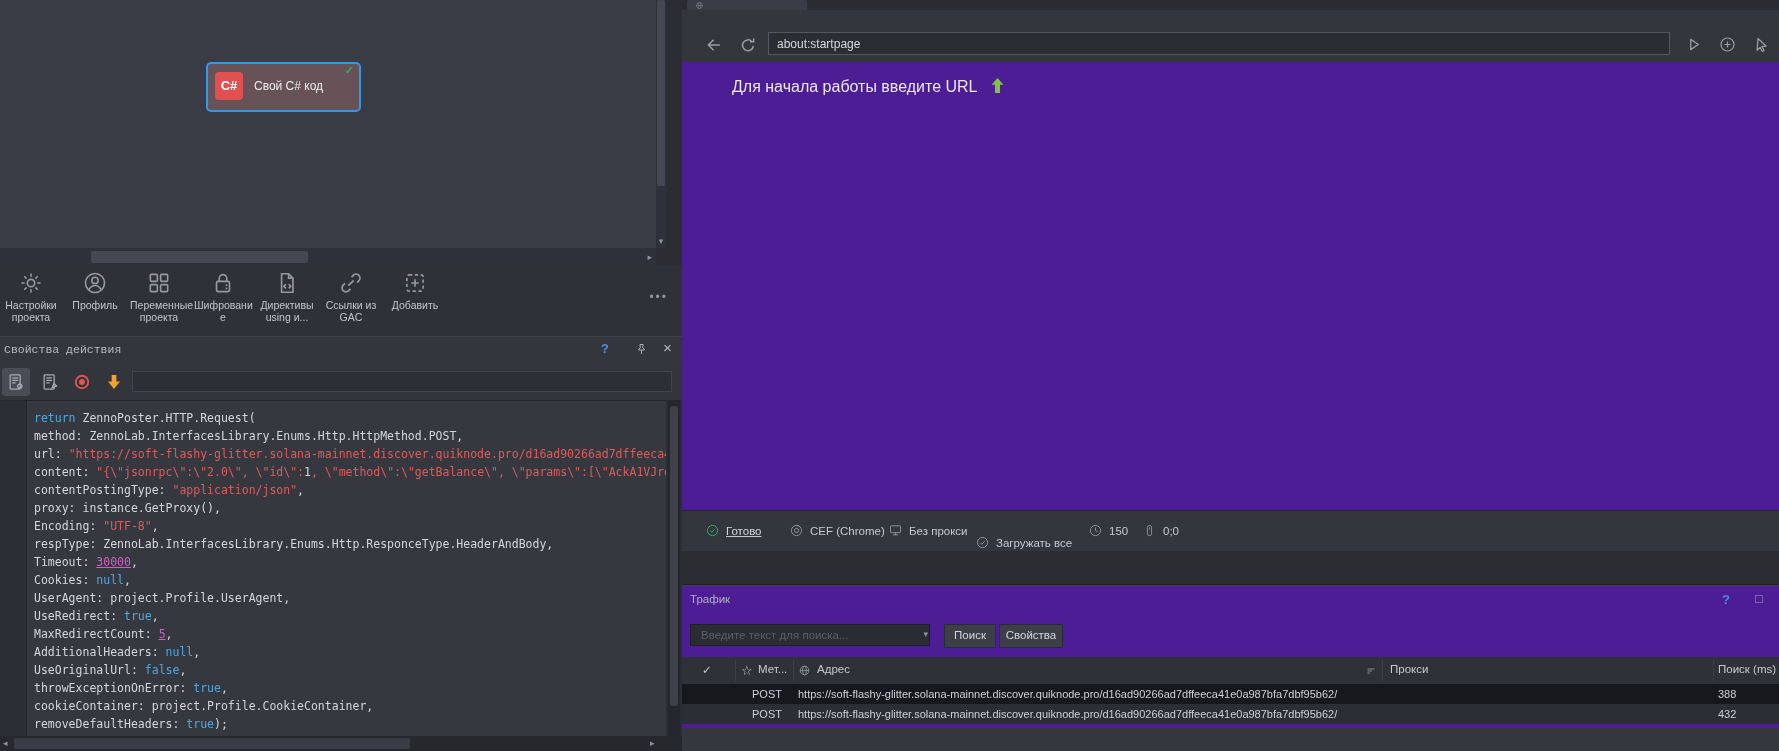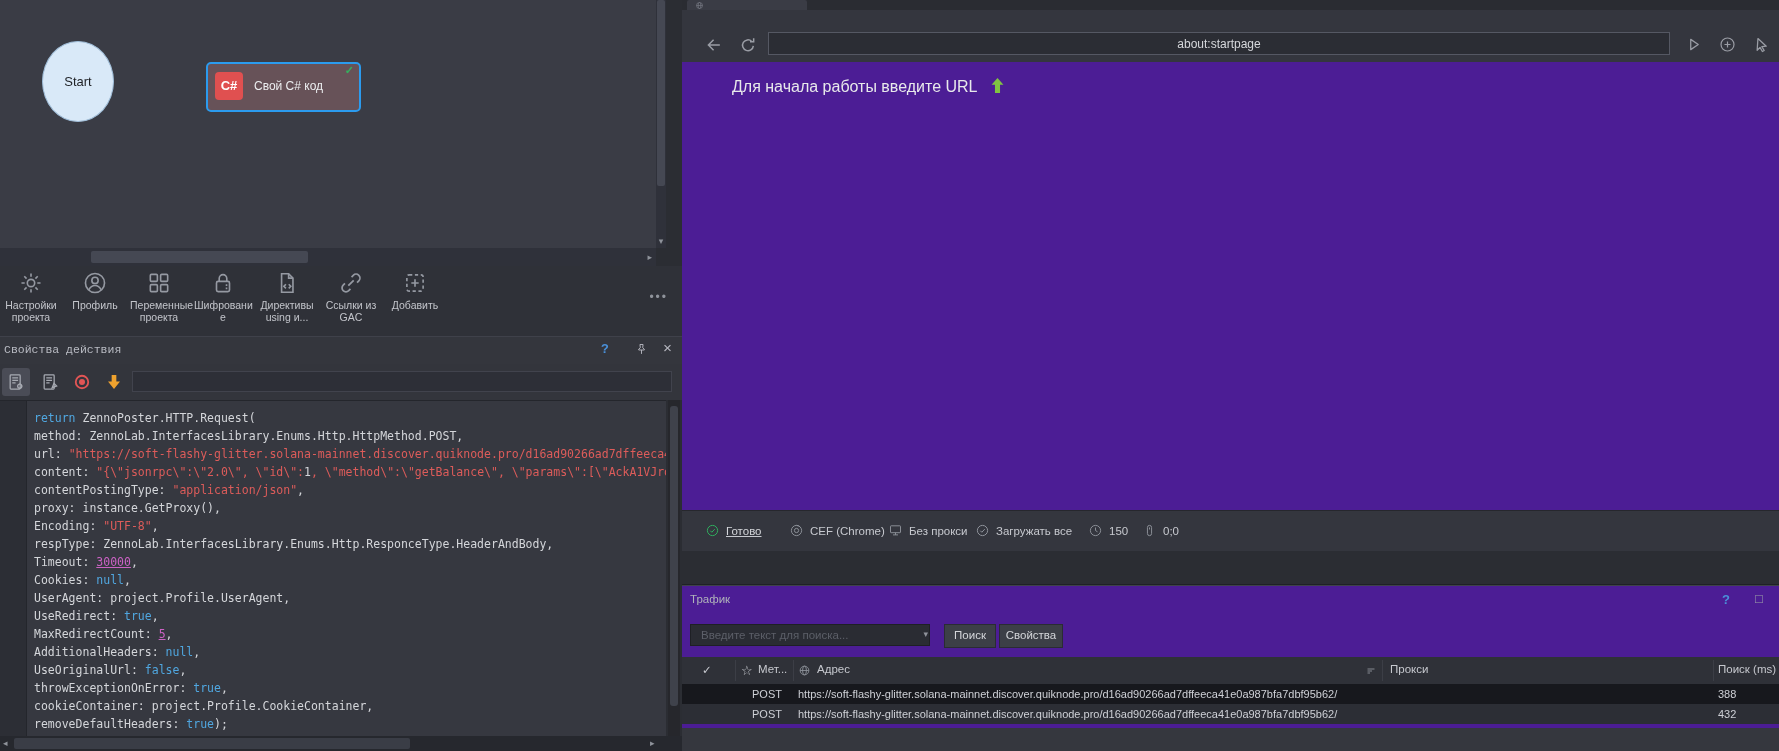--- a/index.html
+++ b/index.html
@@ -66,21 +66,21 @@
   #code-hright{position:absolute;left:650px;top:2px;font-size:9px;color:#8f939b;}
 
   
   #right{position:absolute;left:682px;top:0;width:1097px;height:751px;}
   #tabstrip{position:absolute;left:0;top:0;width:1097px;height:10px;background:#2a2c32;}
   #tab{position:absolute;left:5px;top:0;width:120px;height:10px;background:#3a3c45;border-radius:2px 2px 0 0;overflow:hidden;}
   #tab-ic{position:absolute;left:8px;top:1px;width:9px;height:9px;color:#777b84;}
   #navbar{position:absolute;left:0;top:10px;width:1097px;height:52px;background:#34363e;border-bottom:1px solid #26272d;}
   .nav-ic{position:absolute;top:25px;width:20px;height:20px;color:#9a9da5;}
   #url-input{position:absolute;left:86px;top:22px;width:884px;height:21px;background:#2b2d34;
-    border:1px solid #555863;color:#d6d8dc;font-size:12px;padding:0 8px;outline:none;text-align:center;}
+    border:1px solid #555863;color:#d6d8dc;font-size:12px;padding:0 8px;outline:none;}
   #bcontent{position:absolute;left:0;top:62px;width:1097px;height:448px;background:#4c1d95;}
   #bmsg{position:absolute;left:50px;top:13px;font-size:16px;color:#e8e9eb;}
   #bmsg-arrow{display:inline-block;width:19px;height:21px;margin-left:10px;vertical-align:-4px;}
   #statusbar{position:absolute;left:0;top:510px;width:1097px;height:40px;background:#34363e;border-top:1px solid #26272d;}
   .st-item{position:absolute;top:12px;white-space:nowrap;font-size:11.5px;color:#c7c9cf;}
   .st-ic{display:inline-block;width:15px;height:15px;margin-right:6px;vertical-align:-3px;color:#8f939b;}
   .st-ic.green{color:#2fae5e;}
 
   #traffic{position:absolute;left:0;top:584px;width:1097px;height:199px;background:#4c1d95;
     border-top:1px solid #1f2126;box-shadow:inset 0 1px 0 #3f424a;}
@@ -108,23 +108,20 @@
   #tfill{position:absolute;left:0;top:143px;width:1097px;height:56px;background:#35373e;}
 </style>
 </head>
 <body>
 
 <div id="app">
 
   <section id="left">
 
     <div id="canvas">
-      <div id="start-node">
-        <span>Start</span>
-      </div>
       <div id="action-block">
         <span id="csharp-badge">C#</span>
         <span id="action-label">Свой C# код</span>
         <span id="action-check">✓</span>
       </div>
       <div id="cv-vtrack">
         <div id="cv-vthumb"></div>
         <span id="cv-vdown">▾</span>
       </div>
     </div>
@@ -334,21 +331,21 @@
             </svg></span><span style="color: rgb(212, 214, 218);">Готово</span></span>
         <span class="st-item" style="left: 107px;"><span class="st-ic ic"><svg viewBox="0 0 24 24" fill="none" stroke="currentColor" stroke-width="1.5">
               <circle cx="12" cy="12" r="8.2"></circle>
               <circle cx="12" cy="12" r="3.4"></circle>
               <path d="M12 3.8a8.2 8.2 0 0 1 7.1 4.1"></path>
             </svg></span><span>CEF (Chrome)</span></span>
         <span class="st-item" style="left: 206px;"><span class="st-ic ic"><svg viewBox="0 0 24 24" fill="none" stroke="currentColor" stroke-width="1.5">
               <rect x="4" y="4.5" width="16" height="11" rx="1"></rect>
               <path d="M12 15.5v3.5M8 19h8"></path>
             </svg></span><span>Без прокси</span></span>
-        <span class="st-item" style="left: 293px;"><span class="st-ic ic"><svg viewBox="0 0 24 24" fill="none" stroke="currentColor" stroke-width="1.6">
+        <span class="st-item" style="left: 293px; margin-top: 12px;"><span class="st-ic ic"><svg viewBox="0 0 24 24" fill="none" stroke="currentColor" stroke-width="1.6">
               <circle cx="12" cy="12" r="8.2"></circle>
               <path d="M8.4 12.3l2.5 2.5 4.7-5"></path>
             </svg></span><span>Загружать все</span></span>
         <span class="st-item" style="left: 406px;"><span class="st-ic ic"><svg viewBox="0 0 24 24" fill="none" stroke="currentColor" stroke-width="1.5">
               <circle cx="12" cy="12" r="8.2"></circle>
               <path d="M12 7.2V12l3.2 2.1"></path>
             </svg></span><span>150</span></span>
         <span class="st-item" style="left: 460px;"><span class="st-ic ic"><svg viewBox="0 0 24 24" fill="none" stroke="currentColor" stroke-width="1.5">
               <rect x="8.7" y="3.8" width="6.6" height="16.4" rx="3.3"></rect>
               <path d="M12 7v3.4"></path>

